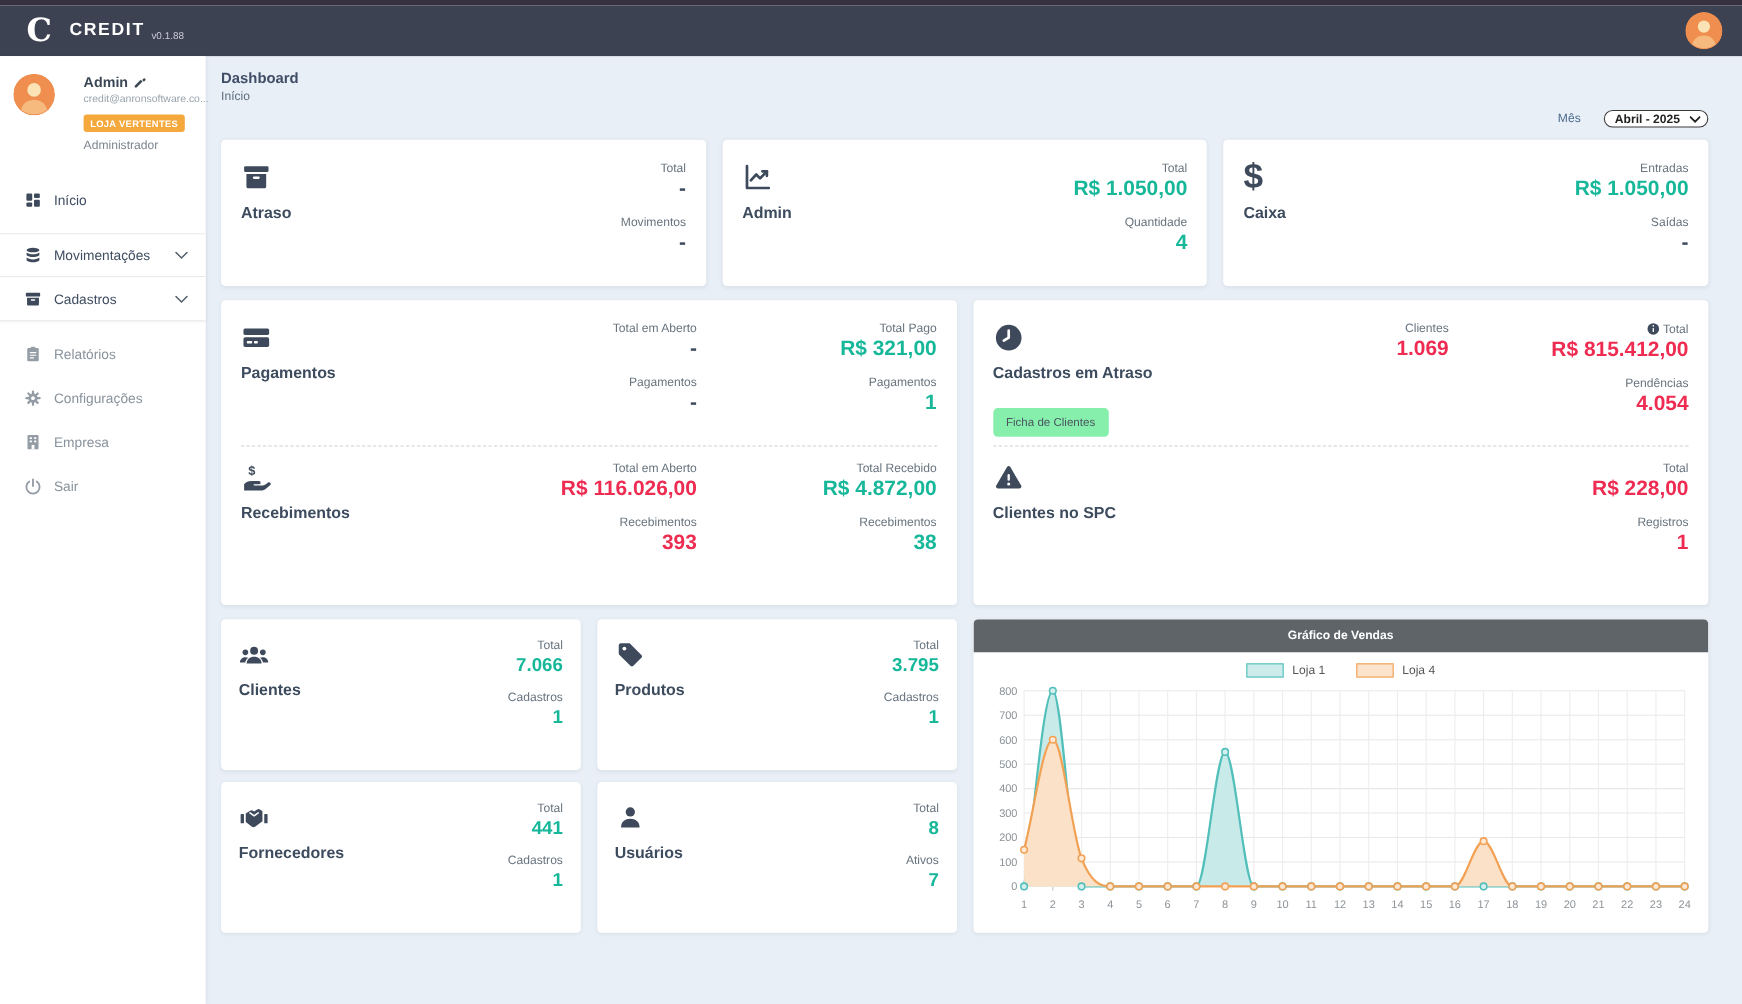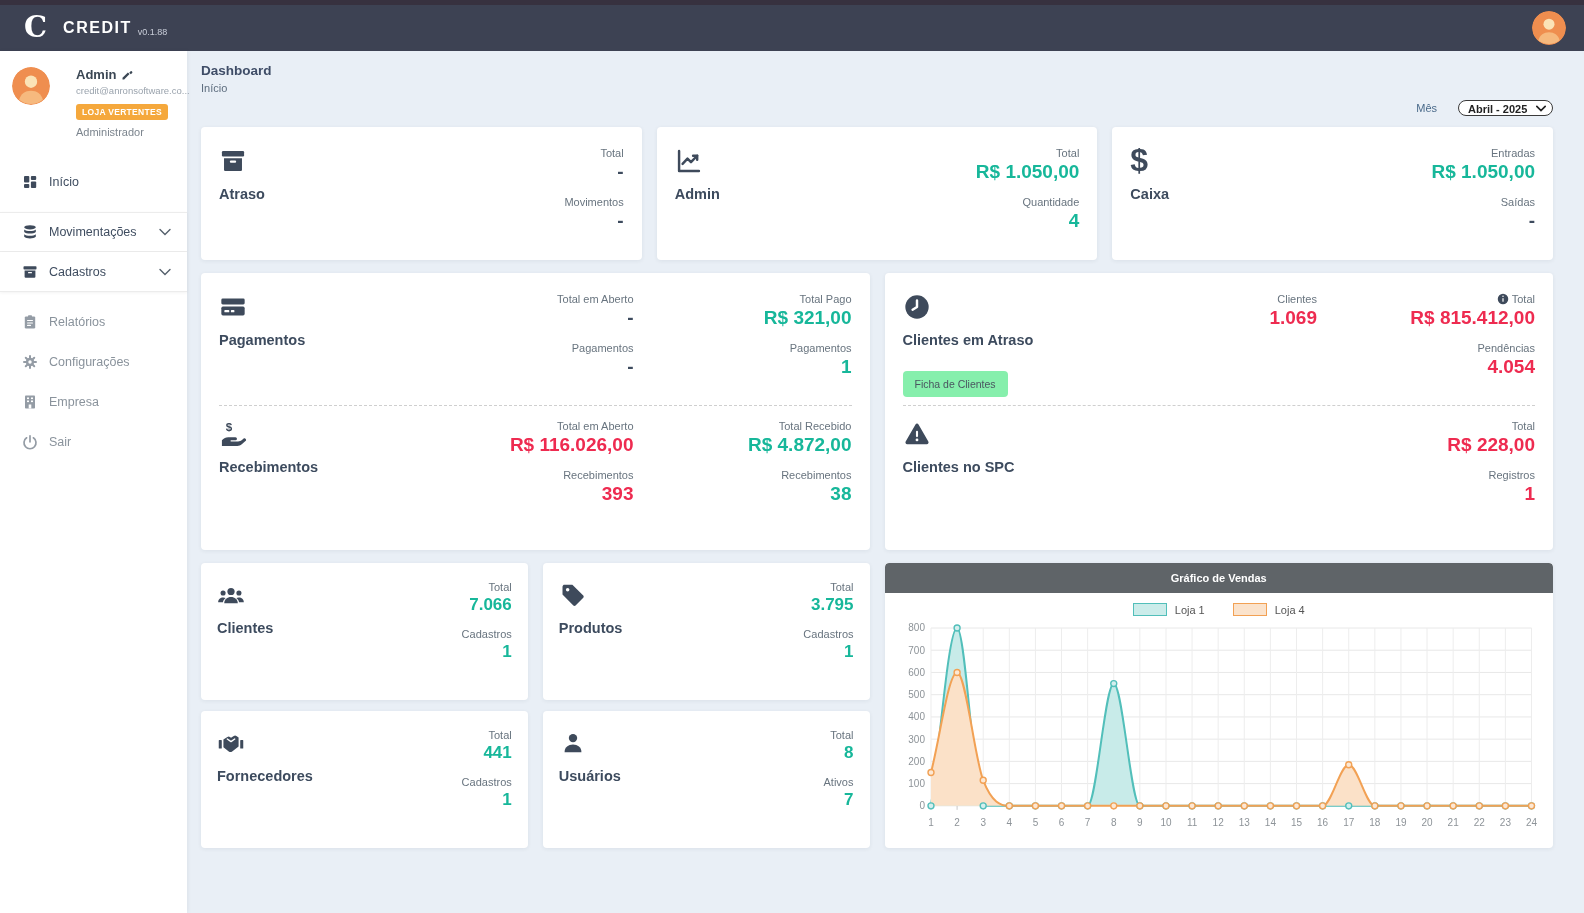--- a/index.html
+++ b/index.html
@@ -375,21 +375,21 @@
 
       <div class="card duo">
         <div class="duo-section">
           <div class="cleft">
             <span class="cicon">
               <svg viewBox="0 0 24 24" fill="currentColor">
                   <circle cx="12" cy="12" r="10"></circle>
                   <path d="M12 6.5V12l-3.8 2.3" fill="none" stroke="#fff" stroke-width="2.1" stroke-linecap="round" stroke-linejoin="round"></path>
                 </svg>
             </span>
-            <span class="ctitle">Clientes em Atraso</span>
+            <span class="ctitle">Cadastros em Atraso</span>
             <button class="chip-btn">Ficha de Clientes</button>
           </div>
           <div class="mcols">
             <div class="mcol">
               <div>
                   <div class="mlabel">Clientes</div>
                   <div class="mvalue red">1.069</div>
                 </div>
             </div>
             <div class="mcol">

